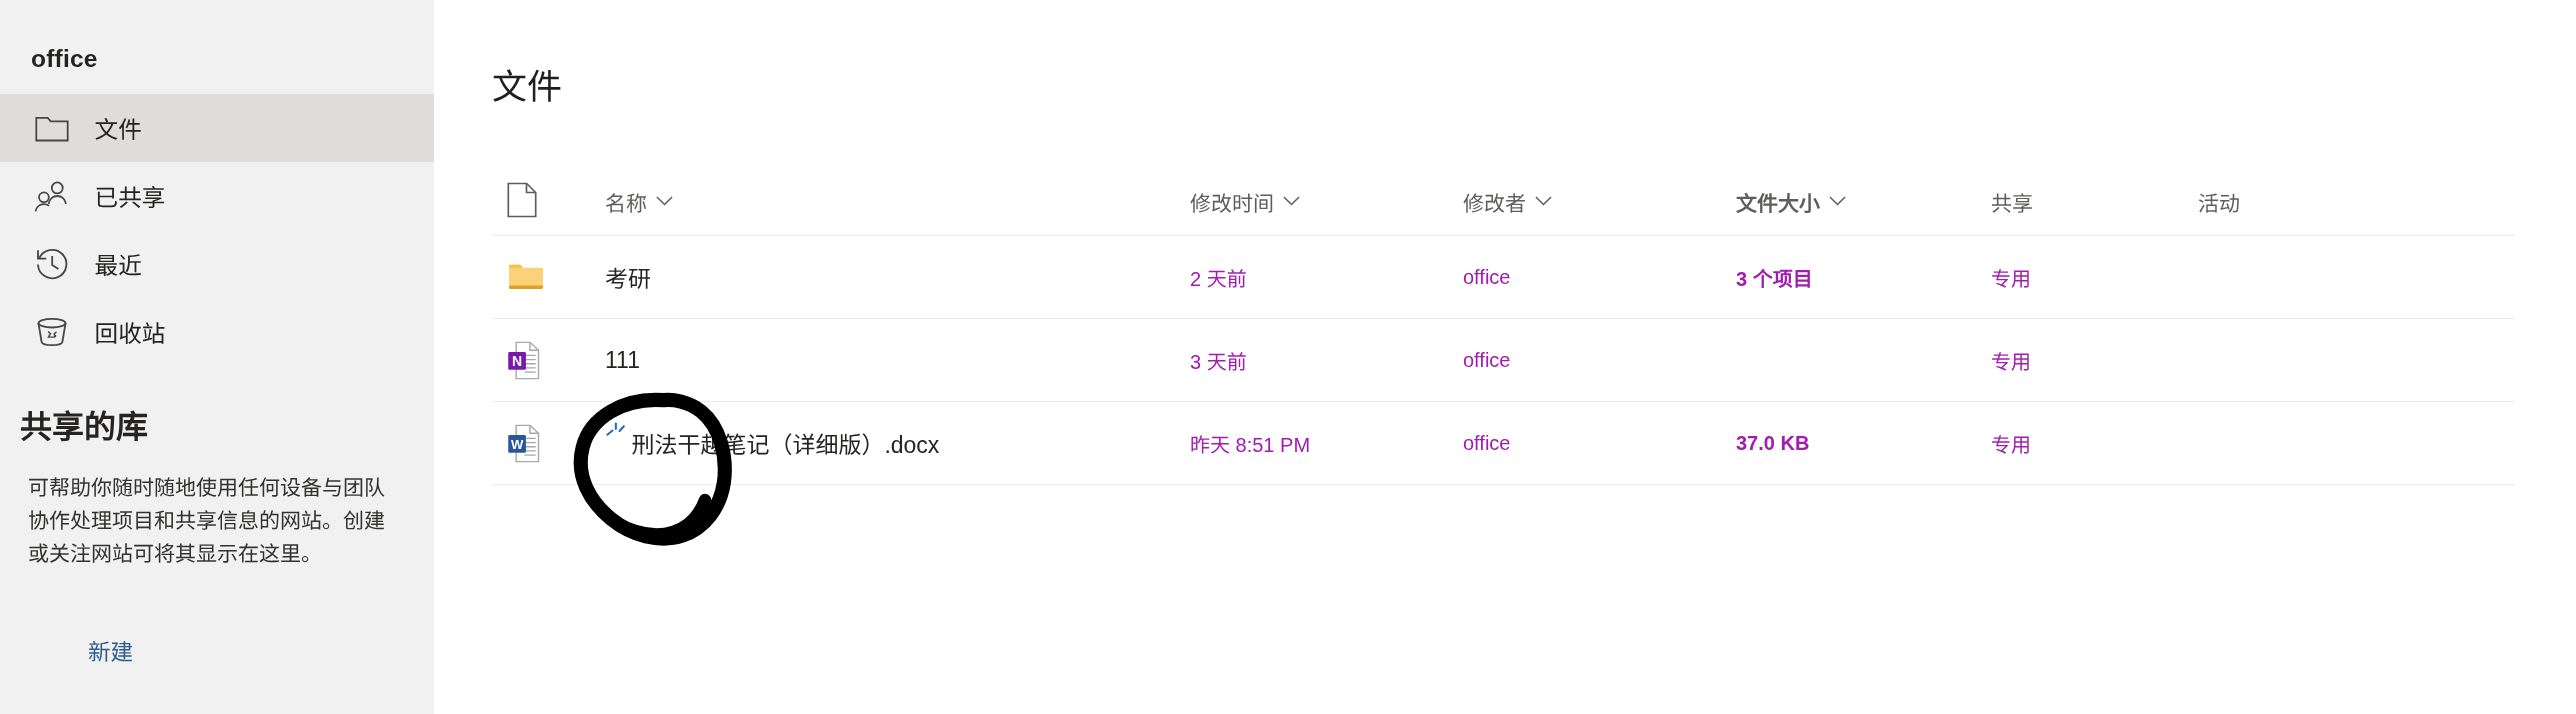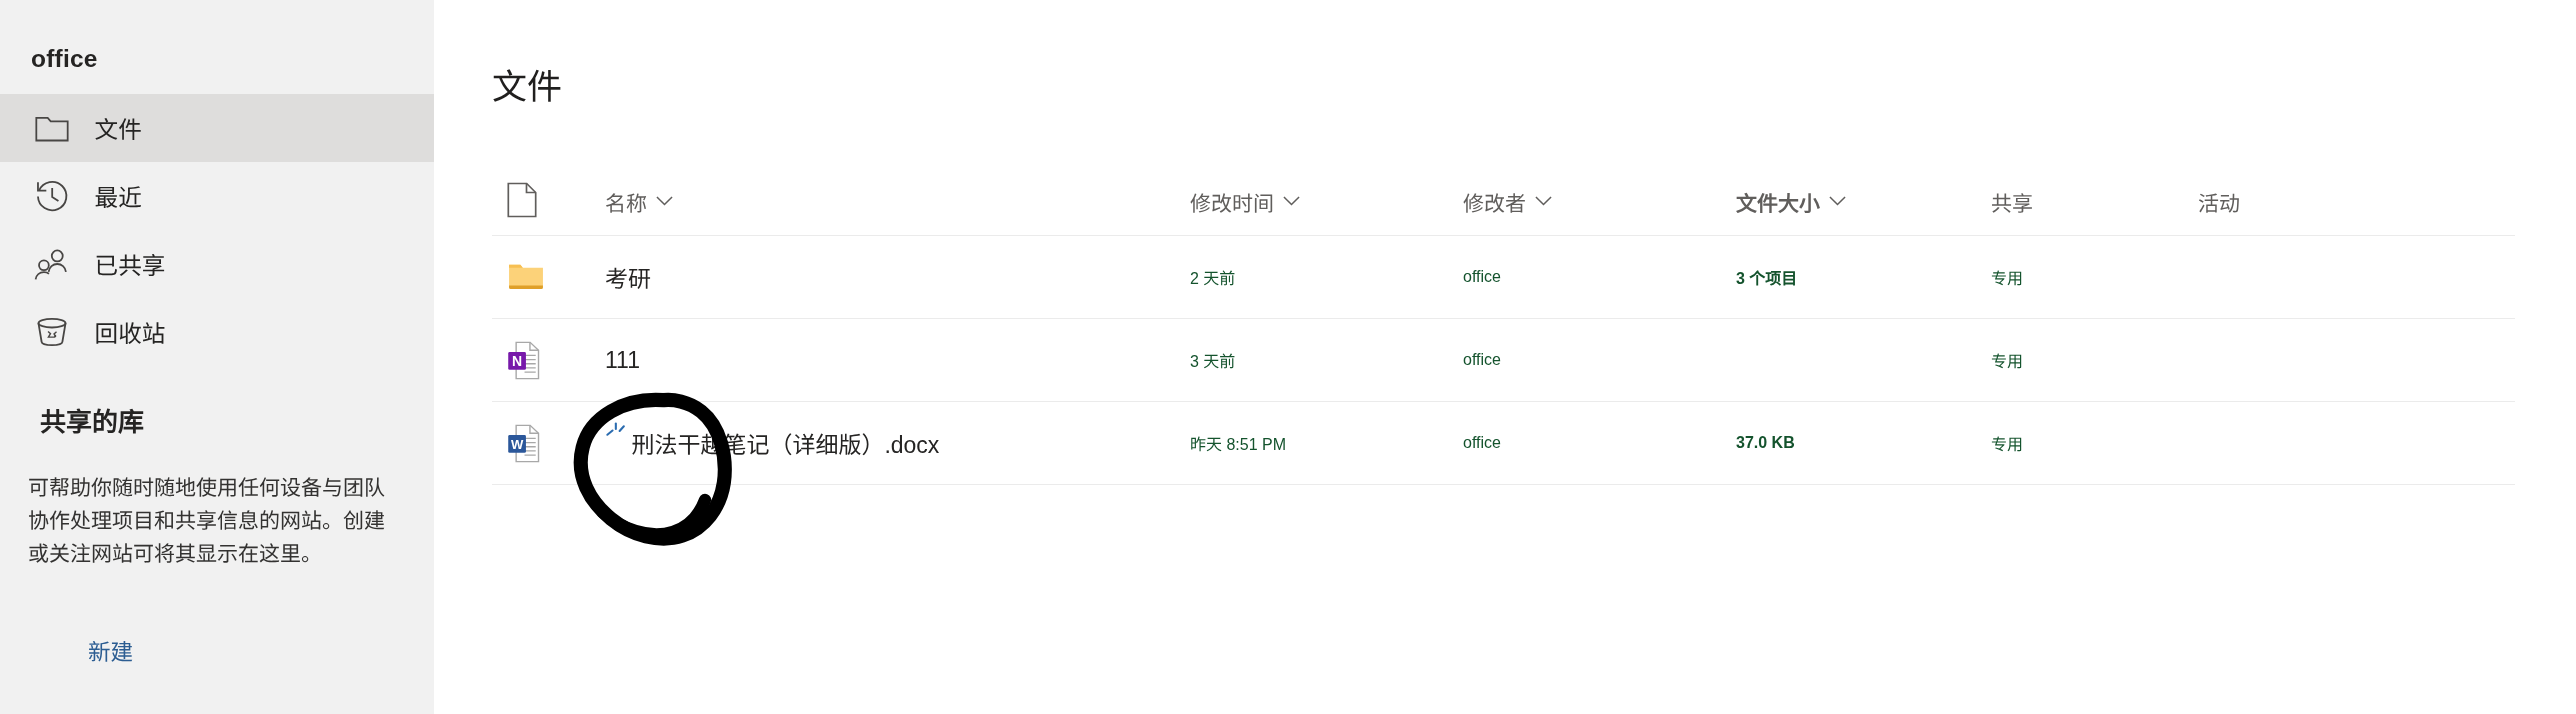--- a/index.html
+++ b/index.html
@@ -87,23 +87,23 @@
   .nav-icon svg { display: block; }
   .nav-label {
     margin-left: 22.6px;
     font-size: 23.6px;
     color: #252423;
     white-space: nowrap;
   }
 
   .section-head {
     position: absolute;
-    left: 40px;
+    left: 20px;
     top: 401px;
-    font-size: 26px;
+    font-size: 32px;
     font-weight: bold;
     color: #252423;
     white-space: nowrap;
   }
   .section-body {
     position: absolute;
     left: 28px;
     top: 471px;
     width: 370px;
     font-size: 21px;
@@ -178,22 +178,22 @@
     cursor: pointer;
   }
   .head .hcell .chev {
     margin-left: 9.4px;
     display: inline-block;
     line-height: 0;
   }
   .head-doc-icon { margin-left: 15px; }
 
   .cell-text {
-    font-size: 16px;
-    color: #14532d;
+    font-size: 20px;
+    color: #a21caf;
     white-space: nowrap;
     overflow: hidden;
     text-overflow: ellipsis;
   }
   .name-text {
     font-size: 23px;
     color: #252423;
     white-space: nowrap;
   }
   .file-icon {
@@ -241,43 +241,43 @@
 
     <div class="nav">
 
       <div class="nav-item selected">
         <span class="nav-icon">
           <svg width="34" height="28" viewBox="0 0 36 30" fill="none" stroke="#484644" stroke-width="1.9">
             <path d="M1.2 4.2h12.2l3.2 3.6H34.8v20.6H1.2z"></path>
           </svg>
         </span>
         <span class="nav-label">文件</span>
-      </div>
-
-      <div class="nav-item">
-        <span class="nav-icon">
-          <svg width="36" height="36" viewBox="0 0 38 38" fill="none" stroke="#484644" stroke-width="1.9">
-            <path d="M5.4 13.2A15 15 0 1 1 4.2 19.6"></path>
-            <path d="M4.2 4.6v8.8h8.8"></path>
-            <path d="M19.2 10.6v9.4l6.6 4.4"></path>
-          </svg>
-        </span>
-        <span class="nav-label">最近</span>
       </div>
 
       <div class="nav-item">
         <span class="nav-icon">
           <svg width="38" height="32" viewBox="0 0 40 34" fill="none" stroke="#484644" stroke-width="1.9">
             <circle cx="25.6" cy="8.4" r="5.8"></circle>
             <path d="M16.4 25.4c.6-5 4.6-8.4 9.2-8.4 4.6 0 8.6 3.4 9.2 8.4"></path>
             <circle cx="11.4" cy="18.4" r="5.2"></circle>
             <path d="M2.6 33.4c.6-4.6 4.2-7.8 8.8-7.8 2 0 3.9.6 5.4 1.7"></path>
           </svg>
         </span>
         <span class="nav-label">已共享</span>
+      </div>
+
+      <div class="nav-item">
+        <span class="nav-icon">
+          <svg width="36" height="36" viewBox="0 0 38 38" fill="none" stroke="#484644" stroke-width="1.9">
+            <path d="M5.4 13.2A15 15 0 1 1 4.2 19.6"></path>
+            <path d="M4.2 4.6v8.8h8.8"></path>
+            <path d="M19.2 10.6v9.4l6.6 4.4"></path>
+          </svg>
+        </span>
+        <span class="nav-label">最近</span>
       </div>
 
       <div class="nav-item">
         <span class="nav-icon">
           <svg width="34" height="32" viewBox="0 0 36 34" fill="none" stroke="#484644" stroke-width="1.9">
             <ellipse cx="18" cy="7.6" rx="14.4" ry="4.6"></ellipse>
             <path d="M3.6 7.6l3.4 20c.2 2 5.2 3.4 11 3.4s10.8-1.4 11-3.4l3.4-20"></path>
             <path d="M13.8 16.4l2.6 2.4-2.2 3.6h6.4l1.4-2.4M22 22.4l-1.8-3.4 2.6-2.2" stroke-width="1.5"></path>
           </svg>
         </span>

